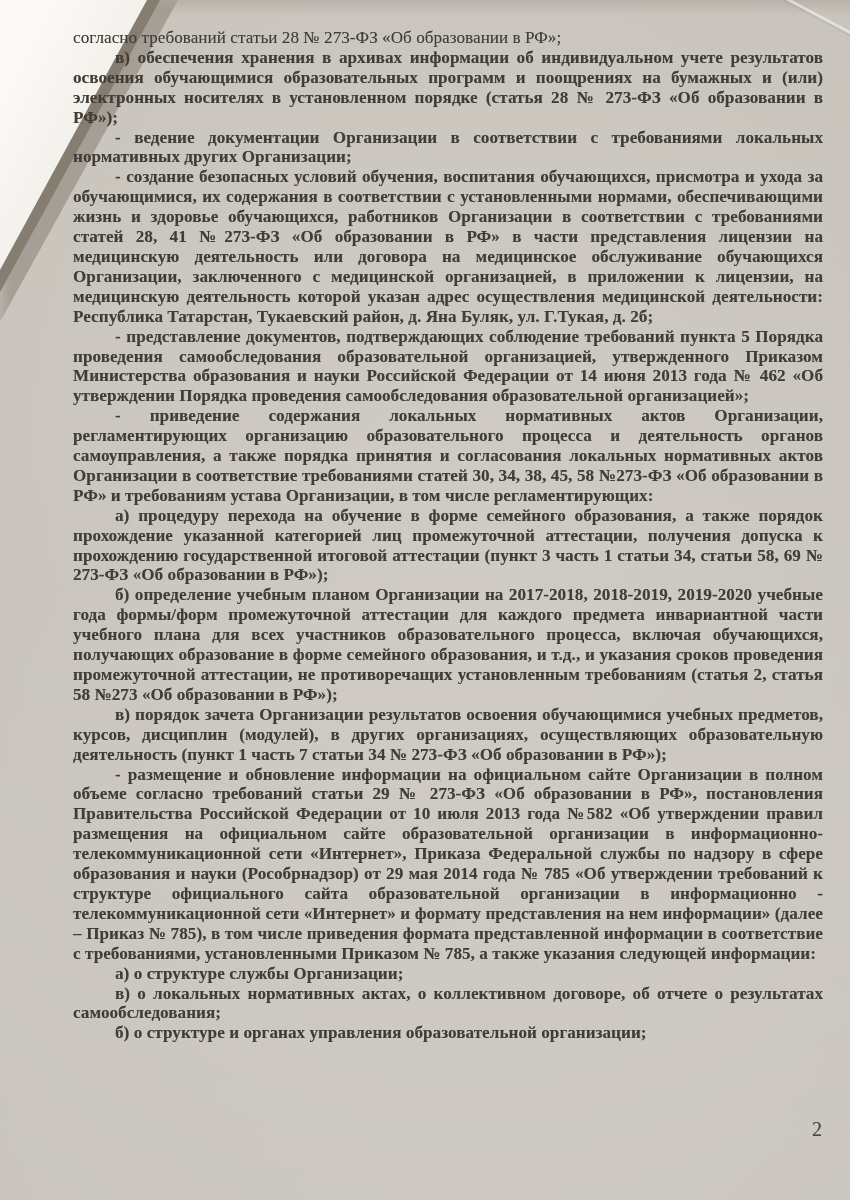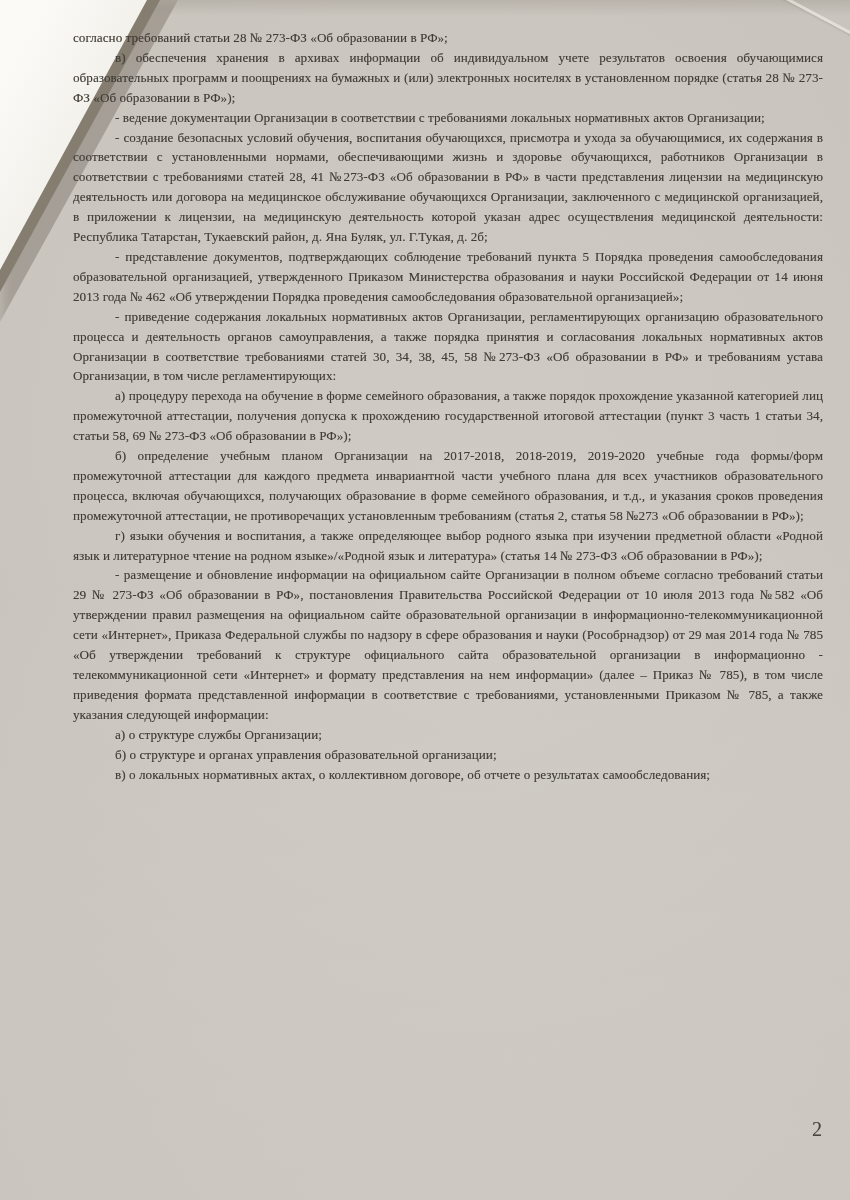--- a/index.html
+++ b/index.html
@@ -38,54 +38,54 @@
   }
   
   .edge-highlight{
     position:absolute;right:-18px;top:6px;width:130px;height:3px;
     background:rgba(248,246,240,0.55);
     transform:rotate(28deg);
     box-shadow:0 1px 2px rgba(120,112,98,0.25);
   }
   .text-block{
     position:absolute;left:73px;top:28px;width:750px;
-    font-size:13px;line-height:19.9px;letter-spacing:0.1px;
+    font-size:17px;line-height:19.9px;letter-spacing:0.1px;
     color:#403c36;
     text-shadow:0.3px 0.3px 0.6px rgba(64,60,54,0.38);
     text-align:justify;
   }
   .text-block p{margin:0;padding:0;}
-  .text-block p.ind{text-indent:42px;}
+  .text-block p.ind{text-indent:42px;font-weight:bold;}
   .page-number{
     position:absolute;left:812px;top:1118px;
     font-size:20px;color:#4a463f;
     text-shadow:0.3px 0.3px 0.6px rgba(64,60,54,0.35);
   }
 </style>
 </head>
 <body>
 
 <div class="page">
 
   <div class="fold-shadow-outer"></div>
   <div class="fold-shadow-edge"></div>
   <div class="fold-paper"></div>
   <div class="edge-highlight"></div>
 
   <div class="text-block">
     <p>согласно требований статьи 28 № 273-ФЗ «Об образовании в РФ»;</p>
     <p class="ind">в) обеспечения хранения в архивах информации об индивидуальном учете результатов освоения обучающимися образовательных программ и поощрениях на бумажных и (или) электронных носителях в установленном порядке (статья 28 № 273-ФЗ «Об образовании в РФ»);</p>
-    <p class="ind">- ведение документации Организации в соответствии с требованиями локальных нормативных актов Организации;</p>
+    <p class="ind">- ведение документации Организации в соответствии с требованиями локальных нормативных других Организации;</p>
     <p class="ind">- создание безопасных условий обучения, воспитания обучающихся, присмотра и ухода за обучающимися, их содержания в соответствии с установленными нормами, обеспечивающими жизнь и здоровье обучающихся, работников Организации в соответствии с требованиями статей 28, 41 №273-ФЗ «Об образовании в РФ» в части представления лицензии на медицинскую деятельность или договора на медицинское обслуживание обучающихся Организации, заключенного с медицинской организацией, в приложении к лицензии, на медицинскую деятельность которой указан адрес осуществления медицинской деятельности: Республика Татарстан, Тукаевский район, д. Яна Буляк, ул. Г.Тукая, д. 2б;</p>
     <p class="ind">- представление документов, подтверждающих соблюдение требований пункта 5 Порядка проведения самообследования образовательной организацией, утвержденного Приказом Министерства образования и науки Российской Федерации от 14 июня 2013 года № 462 «Об утверждении Порядка проведения самообследования образовательной организацией»;</p>
     <p class="ind">- приведение содержания локальных нормативных актов Организации, регламентирующих организацию образовательного процесса и деятельность органов самоуправления, а также порядка принятия и согласования локальных нормативных актов Организации в соответствие требованиями статей 30, 34, 38, 45, 58 №273-ФЗ «Об образовании в РФ» и требованиям устава Организации, в том числе регламентирующих:</p>
     <p class="ind">а) процедуру перехода на обучение в форме семейного образования, а также порядок прохождение указанной категорией лиц промежуточной аттестации, получения допуска к прохождению государственной итоговой аттестации (пункт 3 часть 1 статьи 34, статьи 58, 69 № 273-ФЗ «Об образовании в РФ»);</p>
     <p class="ind">б) определение учебным планом Организации на 2017-2018, 2018-2019, 2019-2020 учебные года формы/форм промежуточной аттестации для каждого предмета инвариантной части учебного плана для всех участников образовательного процесса, включая обучающихся, получающих образование в форме семейного образования, и т.д., и указания сроков проведения промежуточной аттестации, не противоречащих установленным требованиям (статья 2, статья 58 №273 «Об образовании в РФ»);</p>
-    <p class="ind">г) языки обучения и воспитания, а также определяющее выбор родного языка при изучении предметной области «Родной язык и литературное чтение на родном языке»/«Родной язык и литература» (статья 14 № 273-ФЗ «Об образовании в РФ»);</p>
+    <p class="ind">в) порядок зачета Организации результатов освоения обучающимися учебных предметов, курсов, дисциплин (модулей), в других организациях, осуществляющих образовательную деятельность (пункт 1 часть 7 статьи 34 № 273-ФЗ «Об образовании в РФ»);</p>
     <p class="ind">- размещение и обновление информации на официальном сайте Организации в полном объеме согласно требований статьи 29 № 273-ФЗ «Об образовании в РФ», постановления Правительства Российской Федерации от 10 июля 2013 года №582 «Об утверждении правил размещения на официальном сайте образовательной организации в информационно-телекоммуникационной сети «Интернет», Приказа Федеральной службы по надзору в сфере образования и науки (Рособрнадзор) от 29 мая 2014 года № 785 «Об утверждении требований к структуре официального сайта образовательной организации в информационно - телекоммуникационной сети «Интернет» и формату представления на нем информации» (далее – Приказ № 785), в том числе приведения формата представленной информации в соответствие с требованиями, установленными Приказом № 785, а также указания следующей информации:</p>
     <p class="ind">а) о структуре службы Организации;</p>
+    <p class="ind">в) о локальных нормативных актах, о коллективном договоре, об отчете о результатах самообследования;</p>
     <p class="ind">б) о структуре и органах управления образовательной организации;</p>
-    <p class="ind">в) о локальных нормативных актах, о коллективном договоре, об отчете о результатах самообследования;</p>
   </div>
 
   <div class="page-number">2</div>
 
 </div>
 
 </body></html>

